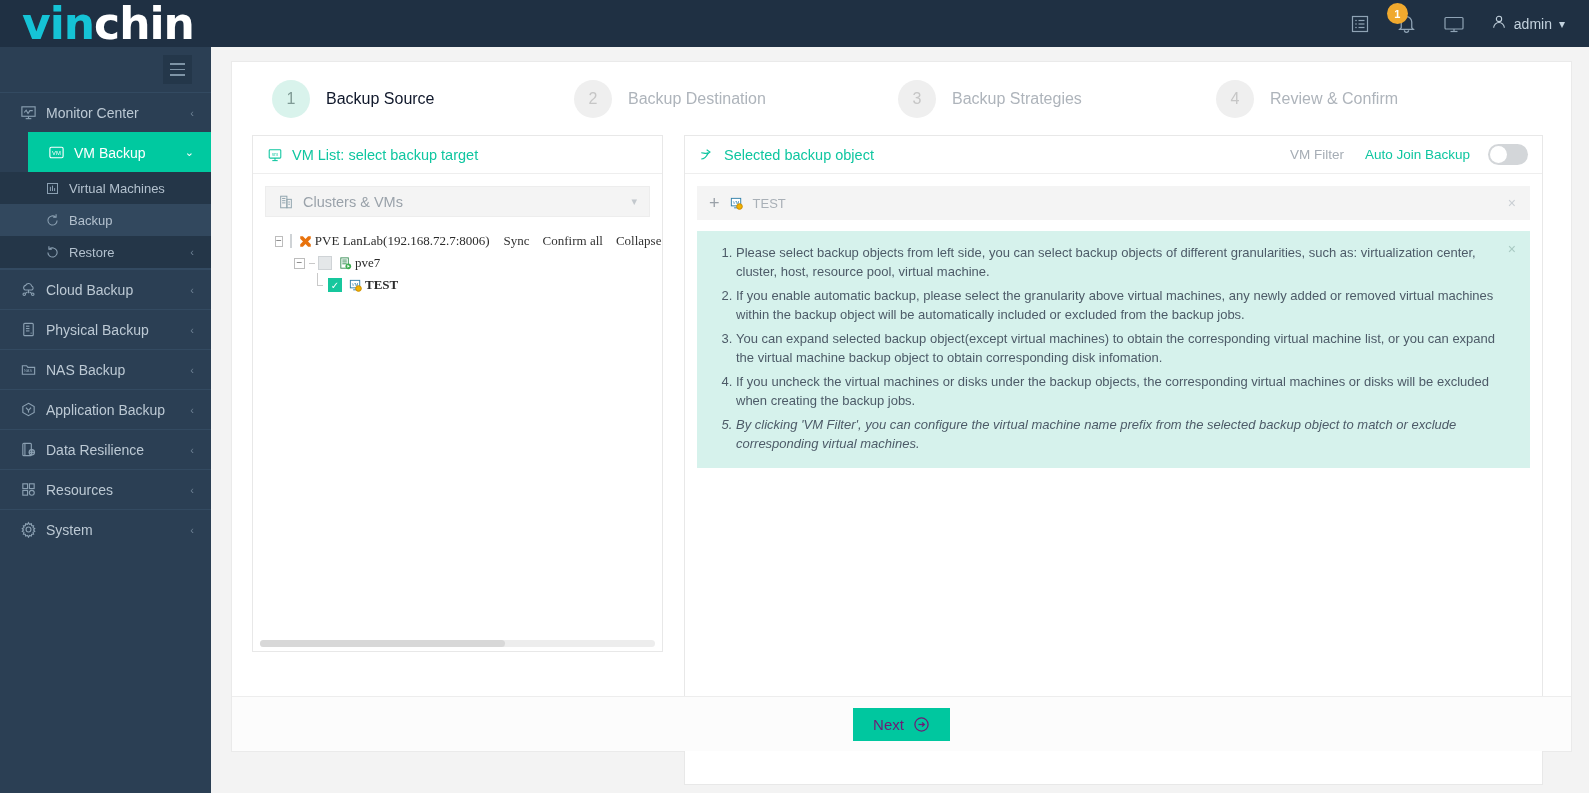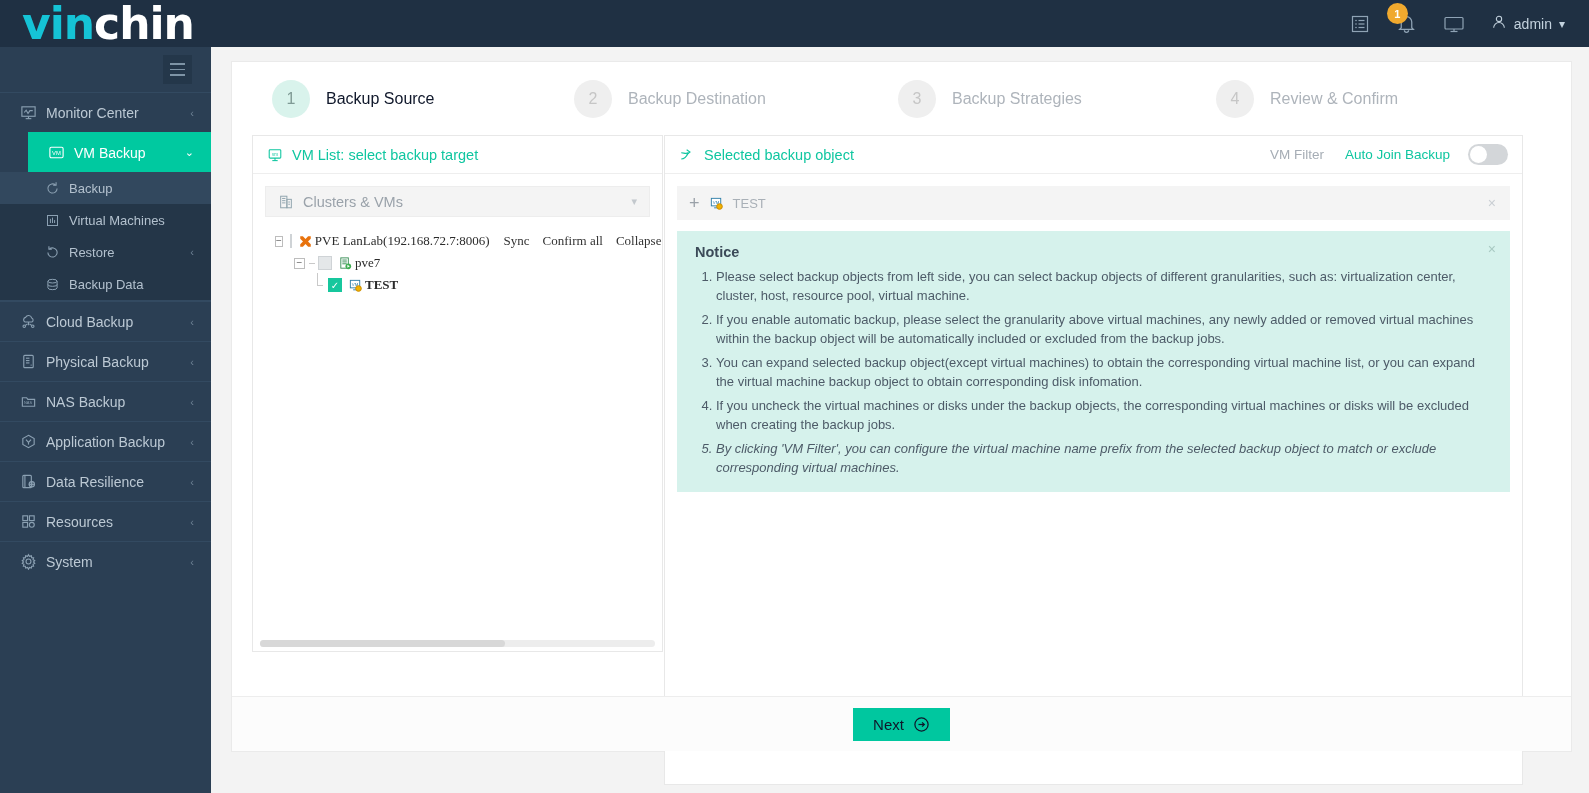--- a/index.html
+++ b/index.html
@@ -98,21 +98,21 @@
   .step.active .num { background: #d9f3ec; color: #7f9a95; }
   .step.idle .num { background: #efefef; color: #c6c6c6; }
   .step .slab { font-size: 16px; }
   .step.active .slab { color: #0f172a; }
   .step.idle .slab { color: #aeb4bb; }
   .step:nth-child(1) { flex: 0 0 302px; }
   .step:nth-child(2) { flex: 0 0 324px; }
   .step:nth-child(3) { flex: 0 0 318px; }
 
   
-  .panels { display: flex; gap: 1px; padding: 0 20px; }
+  .panels { display: flex; gap: 21px; padding: 0 20px; }
   .panel { border: 1px solid #e8e8e8; background: #fff; }
   .panel-left { width: 411px; height: 517px; display: flex; flex-direction: column; }
   .panel-right { width: 859px; height: 650px; display: flex; flex-direction: column; }
 
   .panel-head {
     height: 38px; border-bottom: 1px solid #eeeeee;
     display: flex; align-items: center; padding: 0 14px;
     font-size: 14.5px; color: #0fc6a0; gap: 9px;
   }
   .panel-head .ptitle { color: #0fc6a0; }
@@ -198,21 +198,21 @@
   .notice li:last-child { margin-bottom: 0; font-style: italic; }
   .notice .nx { position: absolute; top: 10px; right: 14px; color: #a8c9c2; font-size: 14px; cursor: pointer; }
 
   
   .footer {
     position: absolute; left: 0; right: 0; bottom: 0; height: 55px;
     border-top: 1px solid #ededed; background: #fcfcfc;
     display: flex; align-items: center; justify-content: center;
   }
   .next-btn {
-    background: #00c79f; color: #0f172a; border: none;
+    background: #00c79f; color: #701a75; border: none;
     height: 33px; padding: 0 20px; font-size: 15px;
     display: flex; align-items: center; gap: 9px; cursor: pointer;
     font-family: "Liberation Sans", sans-serif;
   }
 </style>
 </head>
 <body>
 
 <div class="app">
 
@@ -285,59 +285,49 @@
         <svg width="17" height="17" viewBox="0 0 18 18" fill="none" stroke="currentColor" stroke-width="1.2">
             <rect x="2" y="3.5" width="14" height="11" rx="1.5"></rect>
             <text x="9" y="11.5" font-size="6.2" fill="currentColor" stroke="none" text-anchor="middle" font-family="Liberation Sans, sans-serif">VM</text>
           </svg>
       </span>
       <span class="slabel">VM Backup</span>
       <span class="arrow">⌄</span>
     </div>
 
     <div class="sb-group">
-      <div class="sb-sub sel">
-        <span class="sicon">
-          <svg width="15" height="15" viewBox="0 0 18 18" fill="none" stroke="currentColor" stroke-width="1.3">
-              <path d="M14.5 9 A5.5 5.5 0 1 1 12.6 4.8"></path>
-              <polyline points="13.3,1.6 13.3,5.1 9.8,5.1"></polyline>
-            </svg>
-        </span>
-        <span>Backup</span>
-      </div>
       <div class="sb-sub">
         <span class="sicon">
           <svg width="15" height="15" viewBox="0 0 18 18" fill="none" stroke="currentColor" stroke-width="1.2">
               <rect x="3" y="3" width="12" height="12"></rect>
               <line x1="6.5" y1="12" x2="6.5" y2="7"></line>
               <line x1="9" y1="12" x2="9" y2="5.5"></line>
               <line x1="11.5" y1="12" x2="11.5" y2="8.5"></line>
             </svg>
         </span>
         <span>Virtual Machines</span>
       </div>
+      <div class="sb-sub sel">
+        <span class="sicon">
+          <svg width="15" height="15" viewBox="0 0 18 18" fill="none" stroke="currentColor" stroke-width="1.3">
+              <path d="M14.5 9 A5.5 5.5 0 1 1 12.6 4.8"></path>
+              <polyline points="13.3,1.6 13.3,5.1 9.8,5.1"></polyline>
+            </svg>
+        </span>
+        <span>Backup</span>
+      </div>
       <div class="sb-sub">
         <span class="sicon">
           <svg width="15" height="15" viewBox="0 0 18 18" fill="none" stroke="currentColor" stroke-width="1.3">
               <path d="M3.5 9 A5.5 5.5 0 1 0 5.4 4.8"></path>
               <polyline points="4.7,1.6 4.7,5.1 8.2,5.1"></polyline>
             </svg>
         </span>
         <span>Restore</span>
         <span class="arrow">‹</span>
-      </div>
-      <div class="sb-sub">
-        <span class="sicon">
-          <svg width="15" height="15" viewBox="0 0 18 18" fill="none" stroke="currentColor" stroke-width="1.2">
-              <ellipse cx="9" cy="5" rx="5.5" ry="2.2"></ellipse>
-              <path d="M3.5 5 L3.5 13 A5.5 2.2 0 0 0 14.5 13 L14.5 5"></path>
-              <path d="M3.5 9 A5.5 2.2 0 0 0 14.5 9"></path>
-            </svg>
-        </span>
-        <span>Backup Data</span>
       </div>
     </div>
 
     <div class="sb-item">
       <span class="sicon">
         <svg width="17" height="17" viewBox="0 0 18 18" fill="none" stroke="currentColor" stroke-width="1.2">
             <path d="M5.3 9.5 A2.6 2.6 0 0 1 6 4.6 A3.4 3.4 0 0 1 12.4 5.3 A2.3 2.3 0 0 1 12.6 9.5 Z"></path>
             <line x1="9" y1="9.5" x2="9" y2="13"></line>
             <circle cx="4.5" cy="14" r="1.3"></circle>
             <circle cx="13.5" cy="14" r="1.3"></circle>
@@ -568,21 +558,20 @@
                     <circle cx="11.2" cy="11.2" r="3" fill="#f2b200" stroke="#c98a00"></circle>
                   </svg>
               </span>
               <span>TEST</span>
               <span class="spacer"></span>
               <span class="xbtn">×</span>
             </div>
 
             <div class="notice">
               <span class="nx">×</span>
-              <h4>Notice</h4>
               <ol>
                 <li>Please select backup objects from left side, you can select backup objects of different granularities, such as: virtualization center, cluster, host, resource pool, virtual machine.</li>
                 <li>If you enable automatic backup, please select the granularity above virtual machines, any newly added or removed virtual machines within the backup object will be automatically included or excluded from the backup jobs.</li>
                 <li>You can expand selected backup object(except virtual machines) to obtain the corresponding virtual machine list, or you can expand the virtual machine backup object to obtain corresponding disk infomation.</li>
                 <li>If you uncheck the virtual machines or disks under the backup objects, the corresponding virtual machines or disks will be excluded when creating the backup jobs.</li>
                 <li>By clicking 'VM Filter', you can configure the virtual machine name prefix from the selected backup object to match or exclude corresponding virtual machines.</li>
               </ol>
             </div>
 
           </div>

